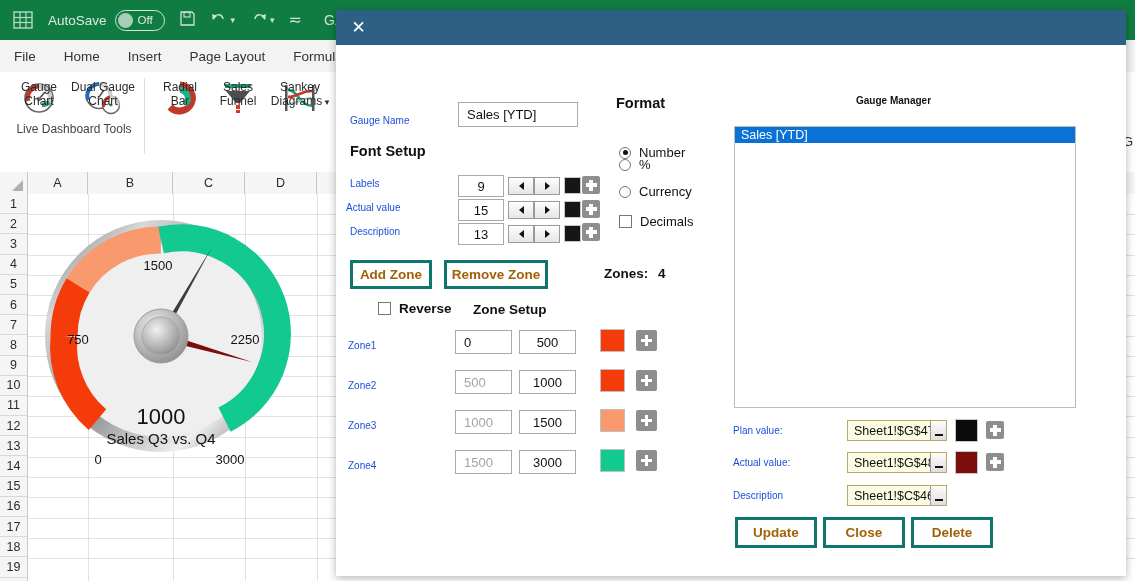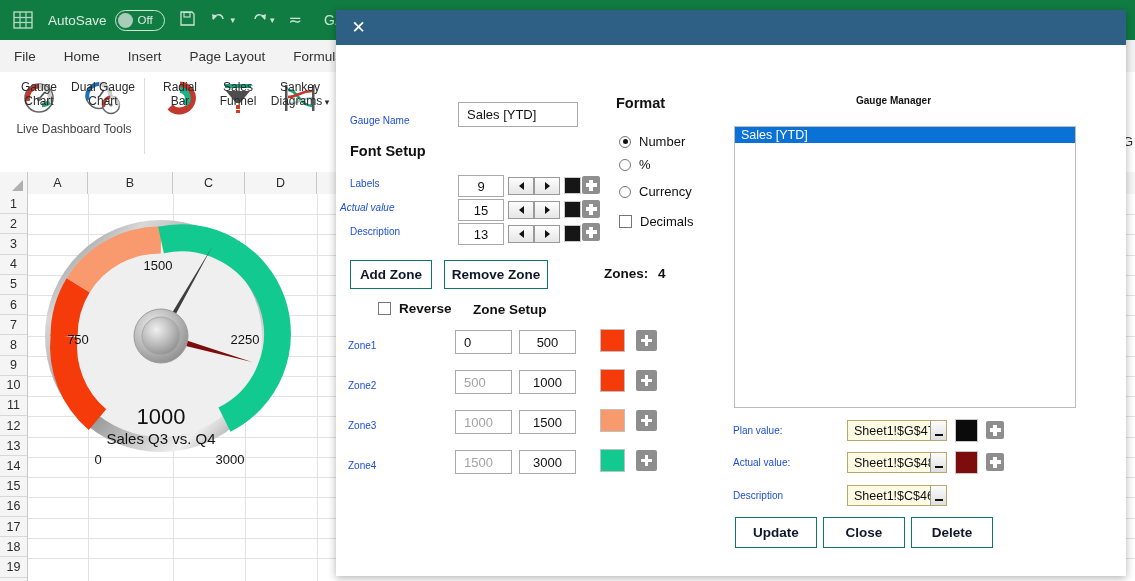--- a/index.html
+++ b/index.html
@@ -145,22 +145,22 @@
     width: 12px; height: 12px; border-radius: 50%; border: 1px solid #767676;
     background: #fff; box-sizing: border-box; display:flex;align-items:center;justify-content:center;
   }
   .radio .dot { width: 5px; height: 5px; border-radius: 50%; background: #111; }
   .radio-row .rl { font-size: 13px; color: #111; margin-left: 8px; }
   .cbox {
     width: 13px; height: 13px; border: 1px solid #767676; background: #fff; box-sizing: border-box;
   }
 
   .btn {
-    position: absolute; box-sizing: border-box; border: 1px solid #0f766e; background: #fff;
-    font-size: 13.5px; font-weight: bold; color: #0f172a;
+    position: absolute; box-sizing: border-box; border: 3px solid #0f766e; background: #fff;
+    font-size: 13.5px; font-weight: bold; color: #a16207;
     display: flex; align-items: center; justify-content: center;
   }
 
   .listbox {
     position: absolute; border: 1px solid #bcbcbc; background: #fff; box-sizing: border-box;
   }
   .listitem-sel {
     background: #0a72d6; color: #fff; font-size: 12.5px; height: 16px;
     display: flex; align-items: center; padding-left: 6px;
   }
@@ -464,21 +464,21 @@
         <div class="sb">
             <div class="tri-r"></div>
           </div>
       </div>
       <div class="swatch" style="left:228px; top:132px; background:#161616;"></div>
       <div class="plusbtn" style="left:246px; top:131px;">
           <div class="plus-h"></div>
           <div class="plus-v"></div>
         </div>
 
-      <div class="lbl" style="left:4px; top:157px;font-style:italic;">Actual value</div>
+      <div class="lbl" style="left:10px; top:157px;">Actual value</div>
       <div class="tbox" style="left:122px; top:154px; width:46px; height:22px;">15</div>
       <div class="spin" style="left:172px; top:156px;">
         <div class="sb">
             <div class="tri-l"></div>
           </div>
         <div class="sb">
             <div class="tri-r"></div>
           </div>
       </div>
       <div class="swatch" style="left:228px; top:156px; background:#161616;"></div>
@@ -497,21 +497,21 @@
             <div class="tri-r"></div>
           </div>
       </div>
       <div class="swatch" style="left:228px; top:180px; background:#161616;"></div>
       <div class="plusbtn" style="left:246px; top:178px;">
           <div class="plus-h"></div>
           <div class="plus-v"></div>
         </div>
 
       <div class="hdr" style="left:280px; top:50px;">Format</div>
-      <div class="radio-row" style="left:283px; top:89px;align-items:center;">
+      <div class="radio-row" style="left:283px; top:100px;align-items:center;">
         <div class="radio">
             <div class="dot"></div>
           </div>
         <div class="rl">Number</div>
       </div>
       <div class="radio-row" style="left:283px; top:112px;">
         <div class="radio"></div>
         <div class="rl">%</div>
       </div>
       <div class="radio-row" style="left:283px; top:139px;">

